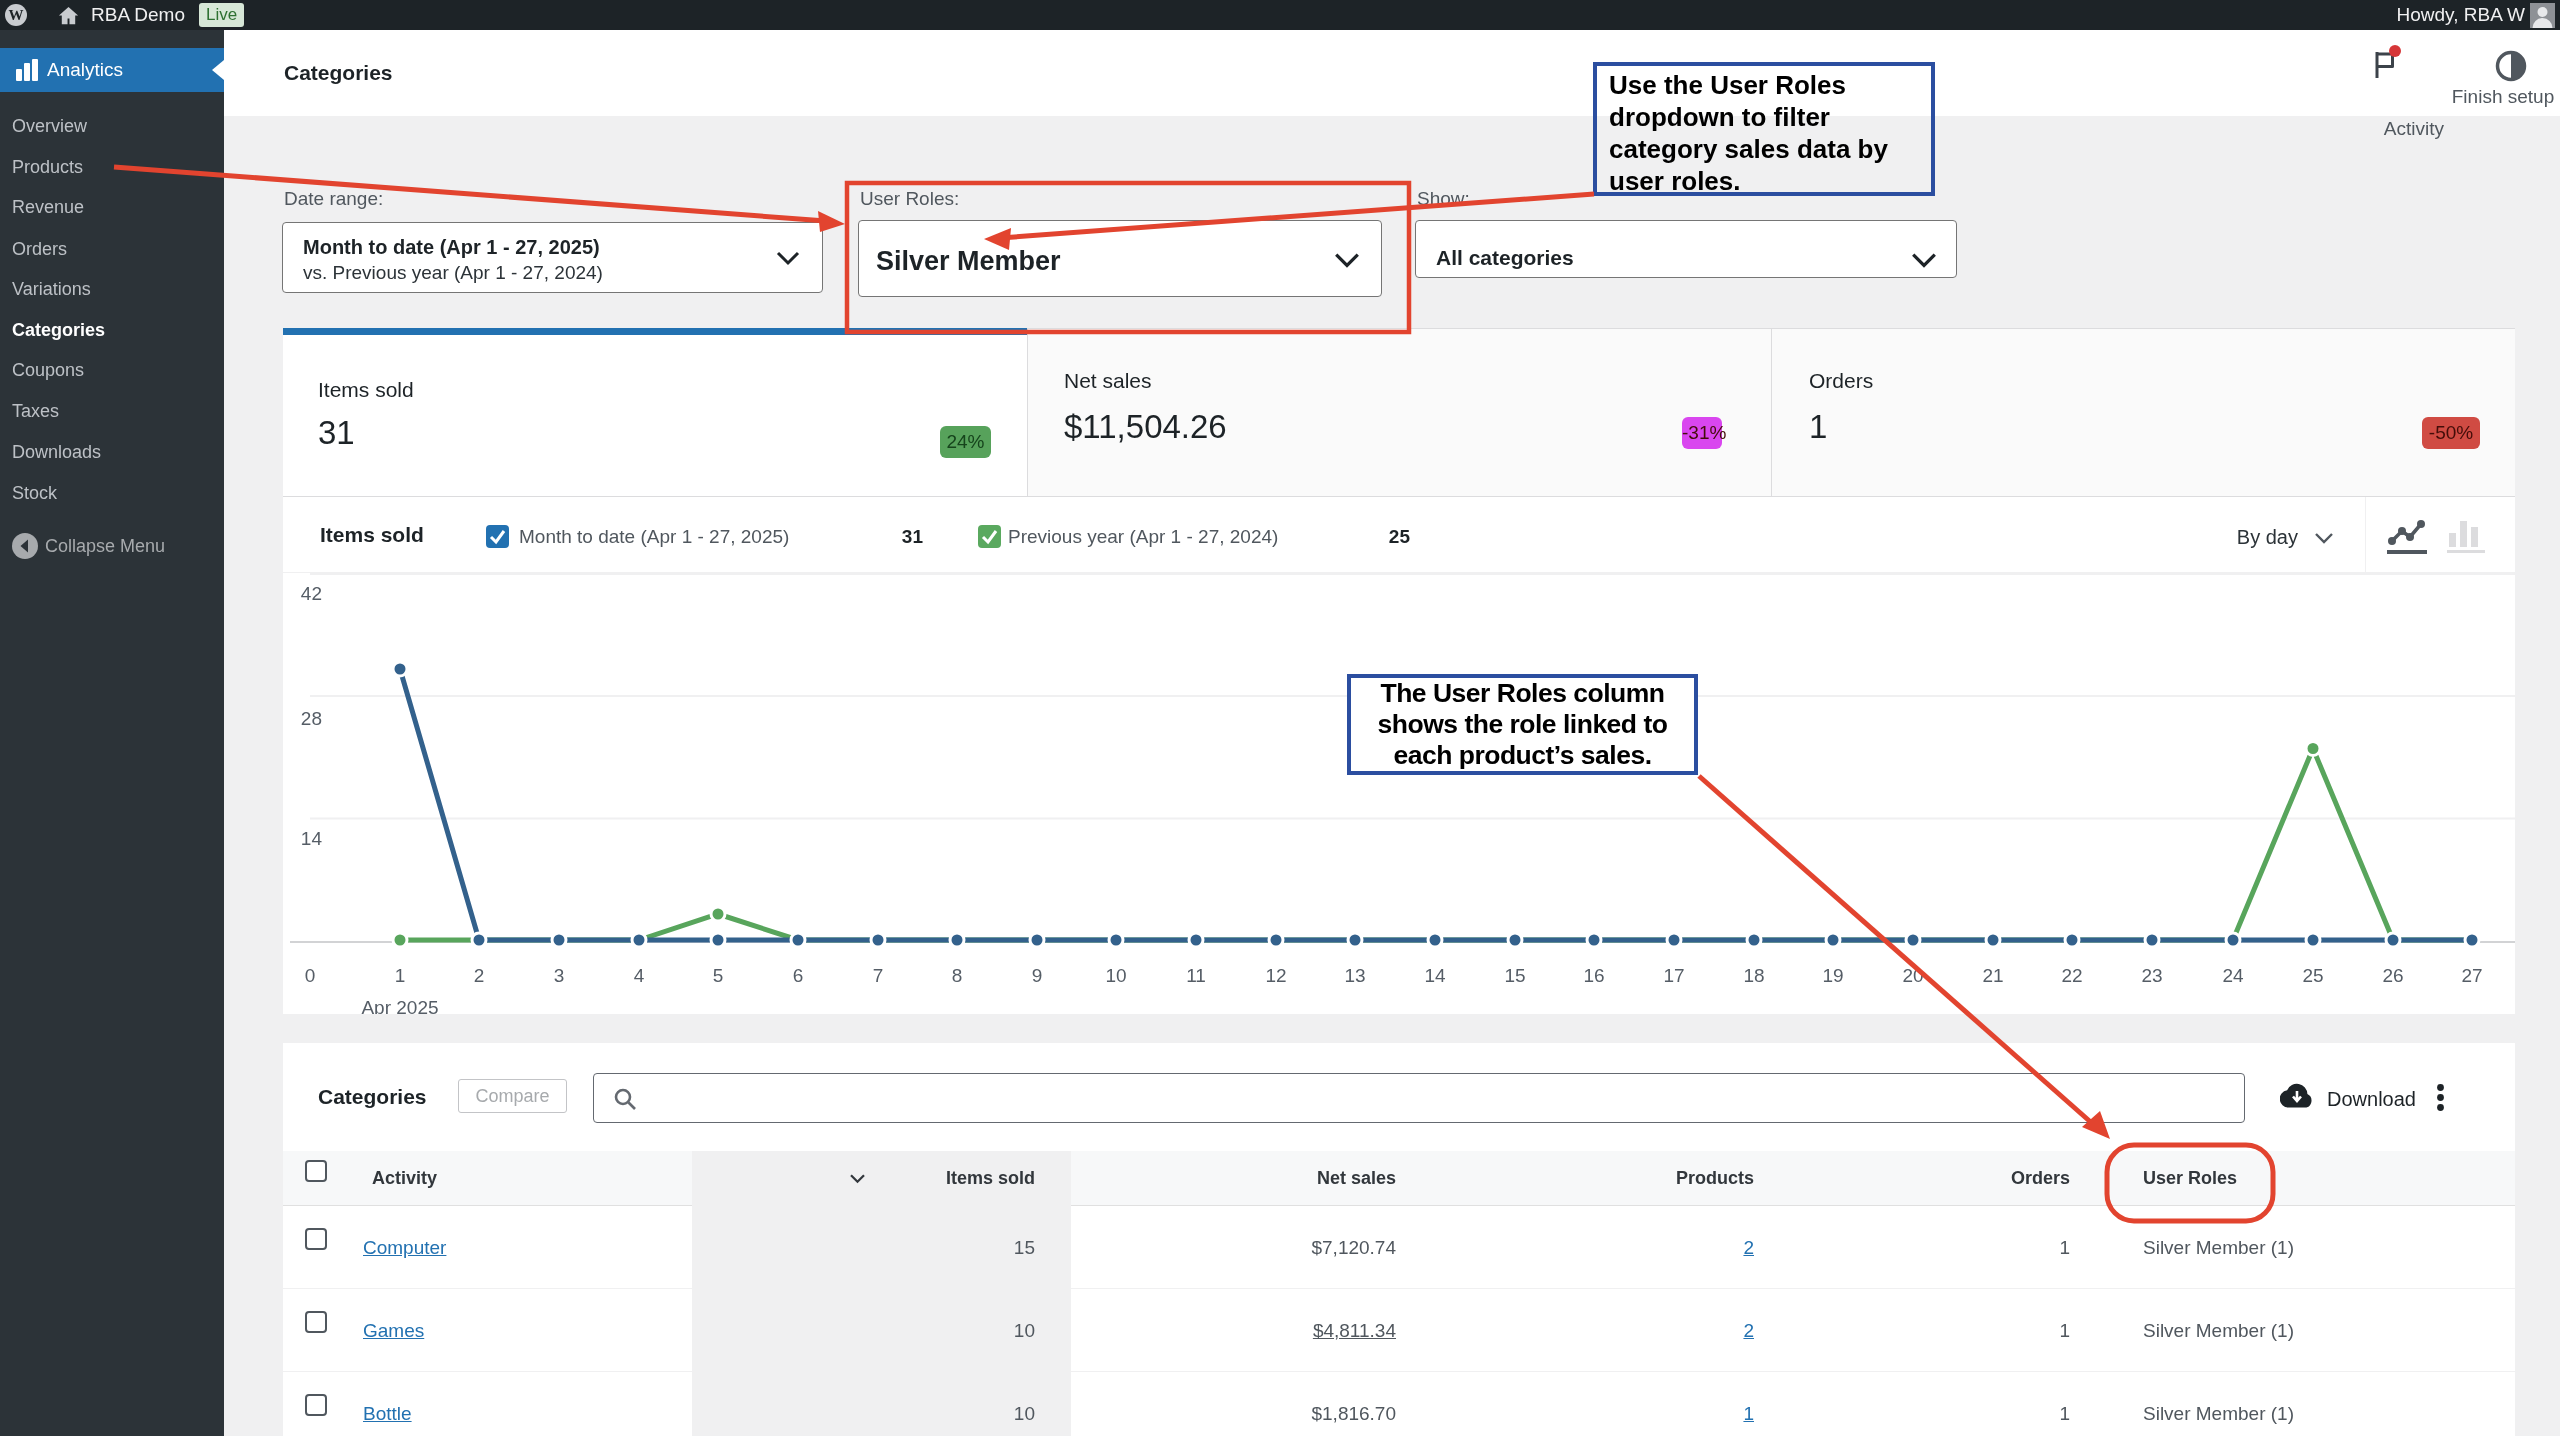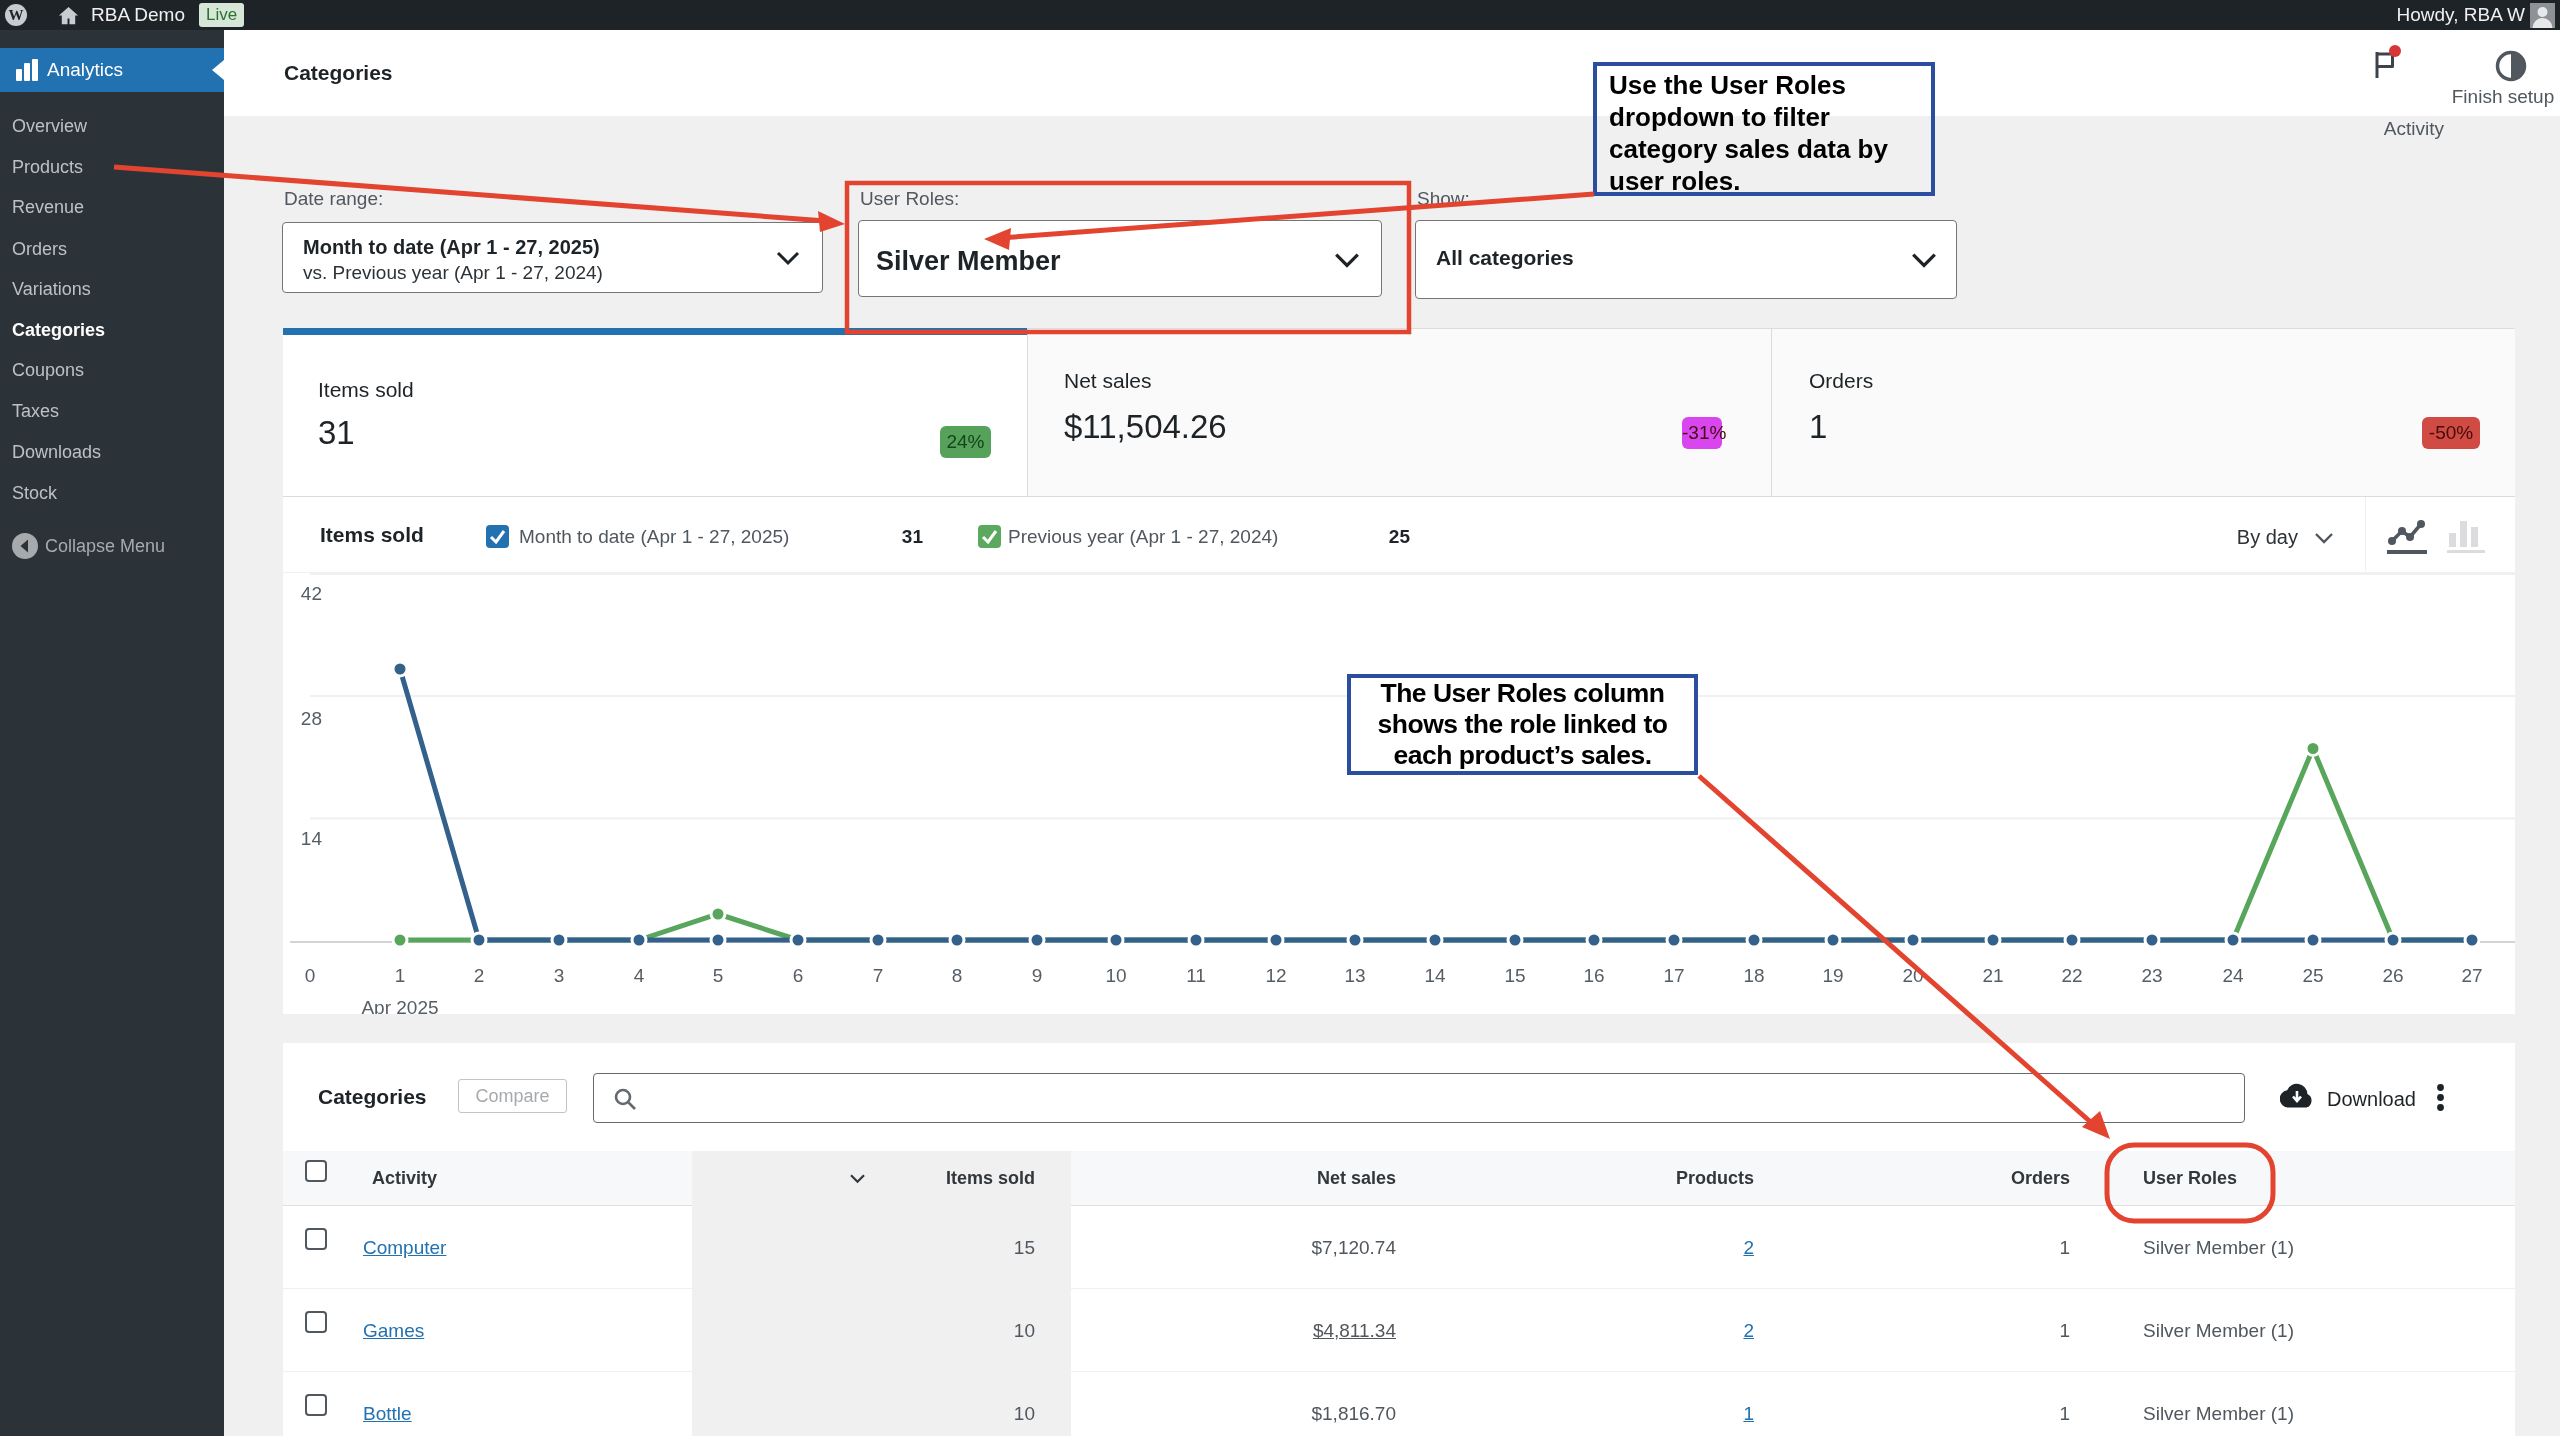--- a/index.html
+++ b/index.html
@@ -114,21 +114,21 @@
     <svg class="abs" style="left:492px;top:25px" width="26" height="20" viewBox="0 0 26 20">
         <path d="M3 5 L13 15 L23 5" fill="none" stroke="#1d2327" stroke-width="3"></path>
       </svg>
   </div>
   <div class="ddbox" style="left:858px;top:220px;width:524px;height:77px;">
     <div class="abs" style="left:17px;top:25px;font-size:27px;font-weight:bold;color:#1d2327;">Silver Member</div>
     <svg class="abs" style="left:474px;top:28px" width="28" height="22" viewBox="0 0 26 20">
         <path d="M3 5 L13 15 L23 5" fill="none" stroke="#1d2327" stroke-width="3"></path>
       </svg>
   </div>
-  <div class="ddbox" style="left:1415px;top:220px;width:542px;height:79px;">
+  <div class="ddbox" style="left:1415px;top:220px;width:542px;height:58px;">
     <div class="abs" style="left:20px;top:25px;font-size:21px;font-weight:bold;color:#1d2327;">All categories</div>
     <svg class="abs" style="left:494px;top:28px" width="28" height="22" viewBox="0 0 26 20">
         <path d="M3 5 L13 15 L23 5" fill="none" stroke="#1d2327" stroke-width="3"></path>
       </svg>
   </div>
 
   <div class="abs" style="left:283px;top:328px;width:744px;height:169px;background:#fff;border-top:7px solid #2271b1;border-bottom:1px solid #dcdcde;">
     <div class="tile-label" style="left:35px;top:43px;">Items sold</div>
     <div class="tile-val" style="left:35px;top:79px;">31</div>
     <div class="badge" style="left:657px;top:91px;width:51px;background:#57a25b;color:#16441c;">24%</div>

